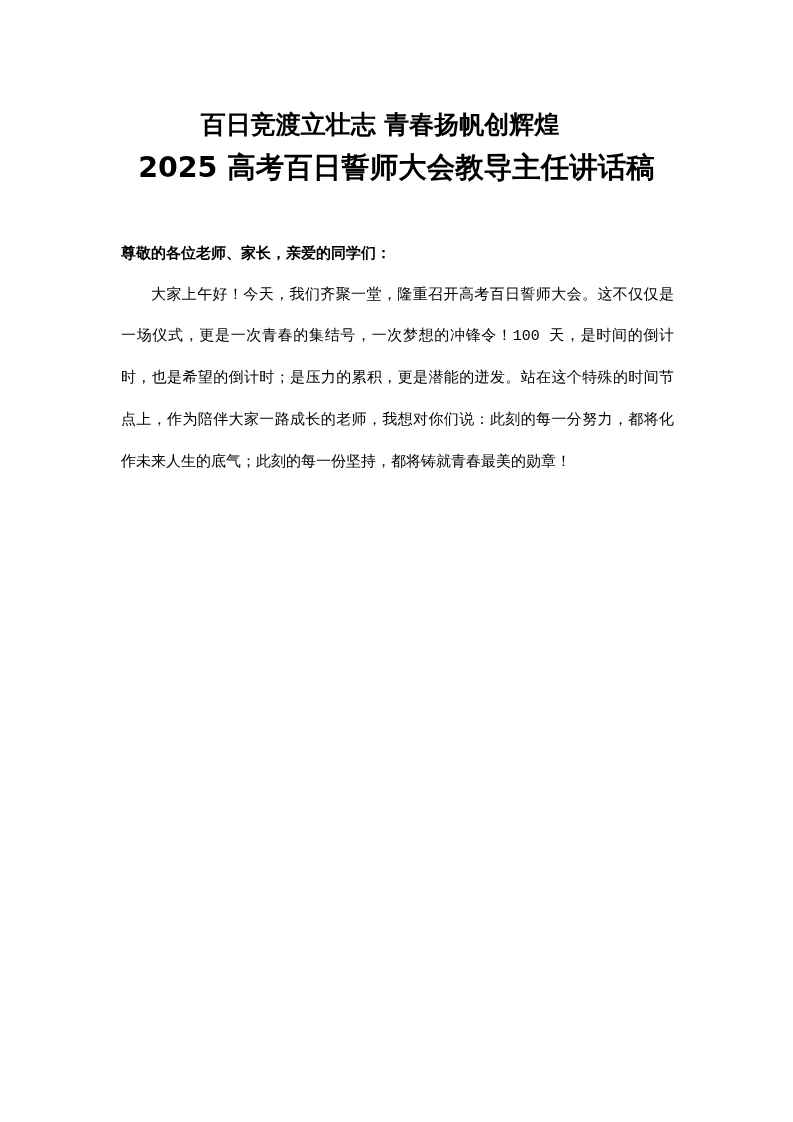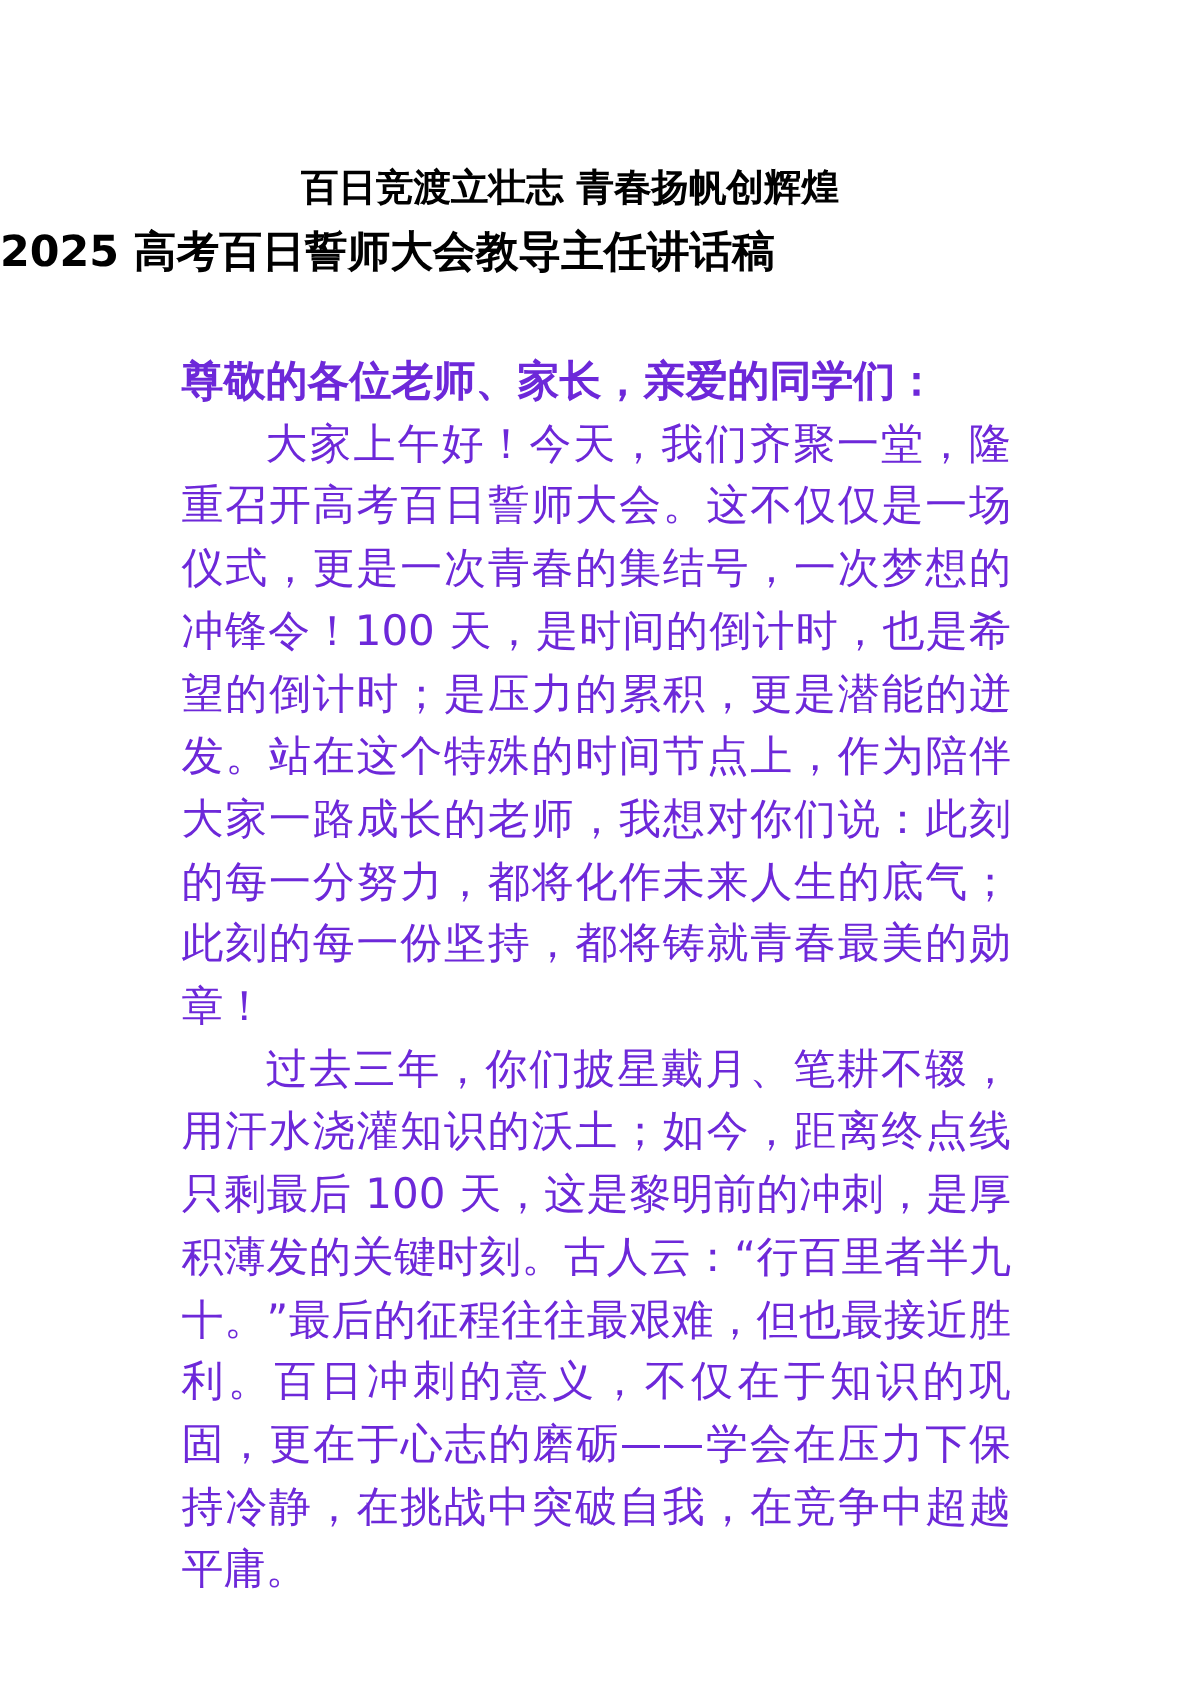--- a/index.html
+++ b/index.html
@@ -33,54 +33,55 @@
       font-weight: bold;
       line-height: 34px;
       letter-spacing: 0px;
       color: #000;
     }
     .title2 {
       position: absolute;
       top: 148px;
       left: 0;
       width: 793px;
+      text-align: center;
       font-size: 28.5px;
       font-weight: bold;
       line-height: 40px;
       color: #000;
     }
     .body {
       position: absolute;
       left: 121px;
       top: 233px;
       width: 553px;
-      font-size: 28px;
+      font-size: 15px;
       line-height: 41.7px;
-      color: #6d28d9;
+      color: #000000;
     }
     .salutation {
       font-weight: bold;
       margin: 0;
     }
     .para {
       margin: 0;
       text-indent: 2em;
       text-align: justify;
+      font-family: Liberation Mono, monospace;
     }
     .heading {
       margin: 0;
       font-weight: bold;
       text-indent: 2em;
     }
   </style>
 </head>
 <body>
 
 <div class="page">
   <div class="title1">百日竞渡立壮志 青春扬帆创辉煌</div>
   <div class="title2">2025 高考百日誓师大会教导主任讲话稿</div>
 
   <div class="body">
     <p class="salutation">尊敬的各位老师、家长，亲爱的同学们：</p>
     <p class="para">大家上午好！今天，我们齐聚一堂，隆重召开高考百日誓师大会。这不仅仅是一场仪式，更是一次青春的集结号，一次梦想的冲锋令！100 天，是时间的倒计时，也是希望的倒计时；是压力的累积，更是潜能的迸发。站在这个特殊的时间节点上，作为陪伴大家一路成长的老师，我想对你们说：此刻的每一分努力，都将化作未来人生的底气；此刻的每一份坚持，都将铸就青春最美的勋章！</p>
-    <p class="para">过去三年，你们披星戴月、笔耕不辍，用汗水浇灌知识的沃土；如今，距离终点线只剩最后 100 天，这是黎明前的冲刺，是厚积薄发的关键时刻。古人云：“行百里者半九十。”最后的征程往往最艰难，但也最接近胜利。百日冲刺的意义，不仅在于知识的巩固，更在于心志的磨砺——学会在压力下保持冷静，在挑战中突破自我，在竞争中超越平庸。</p>
   </div>
 </div>
 
 </body></html>

